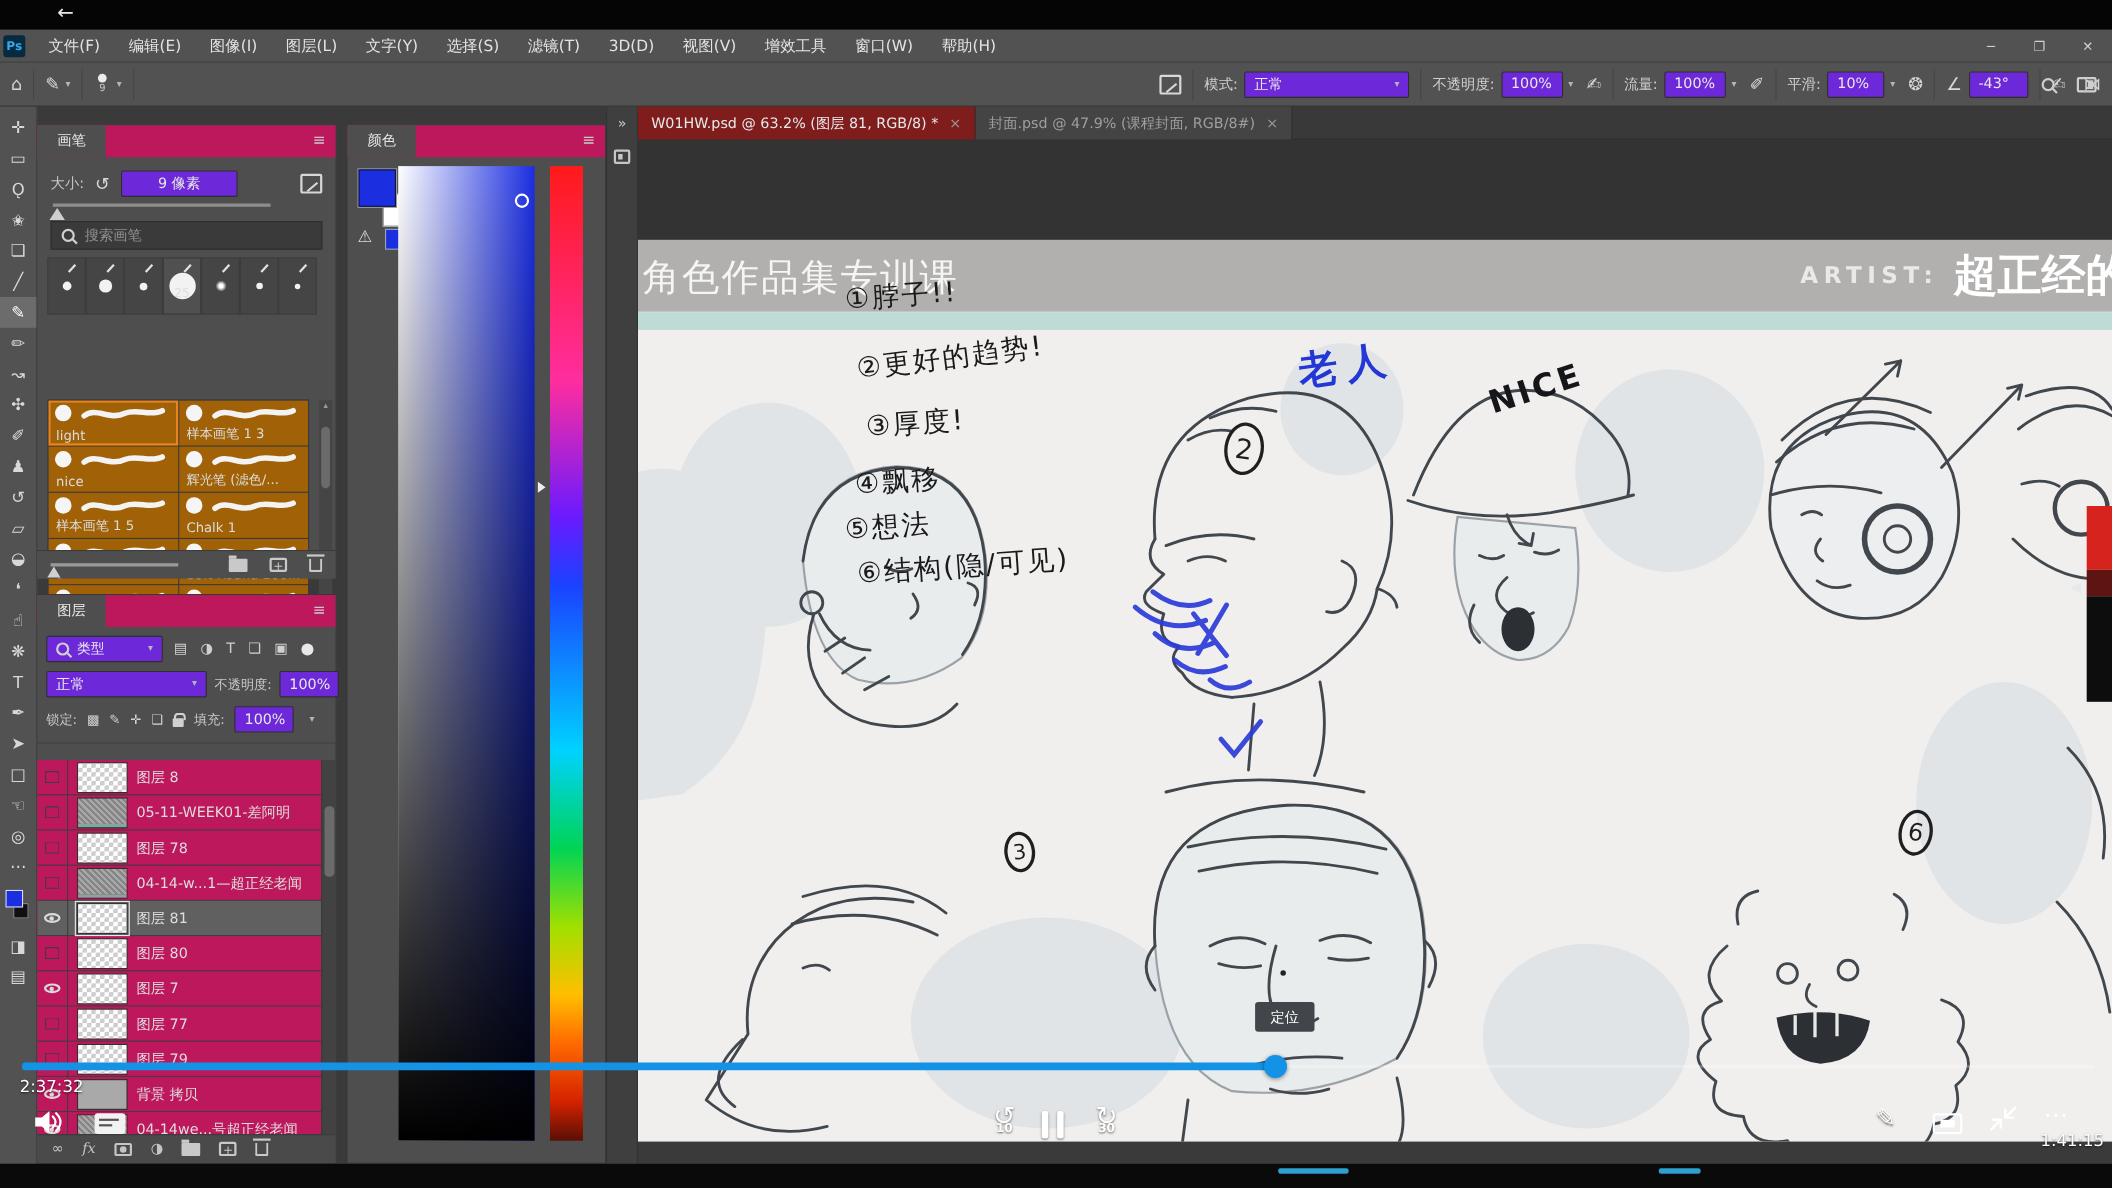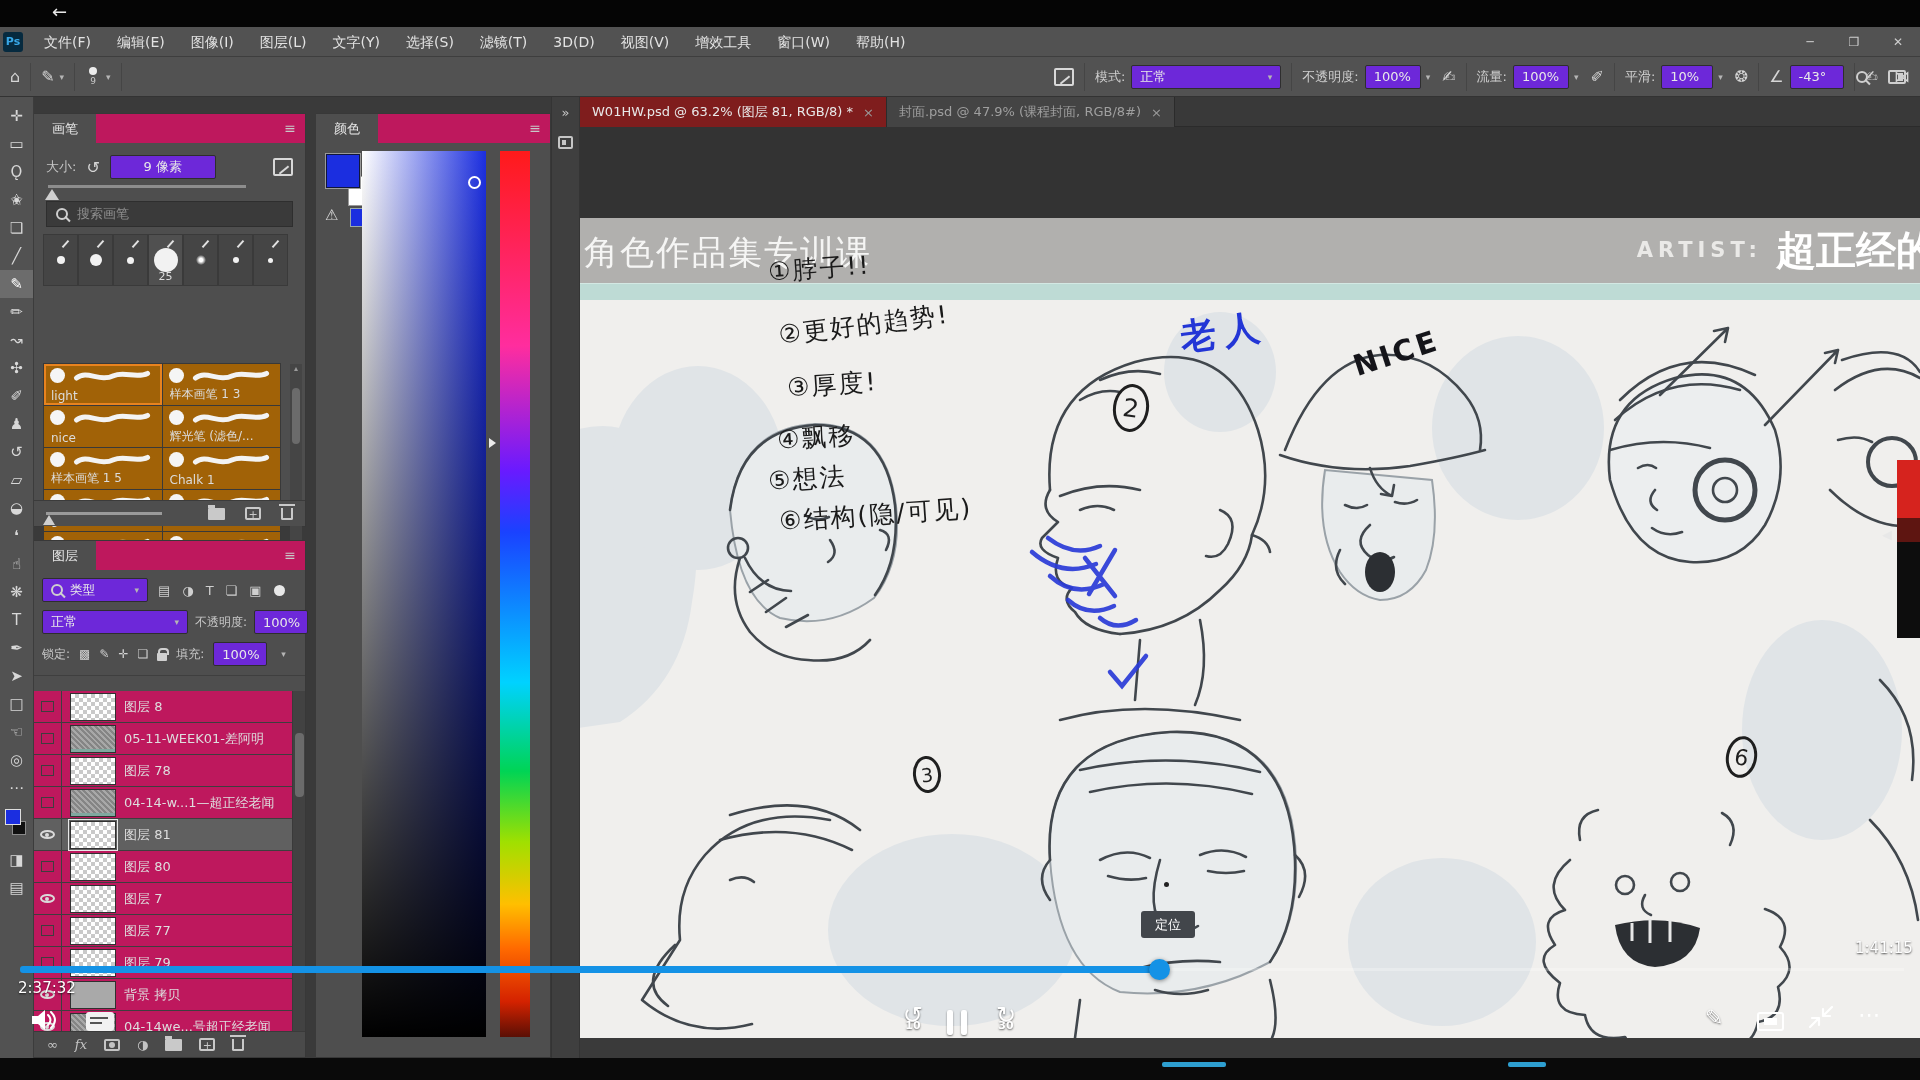--- a/index.html
+++ b/index.html
@@ -79,21 +79,21 @@
   .searchrow{margin:13px 12px 8px;height:26px;background:#3a3a3a;border:1px solid #2e2e2e;
              display:flex;align-items:center;gap:9px;padding:0 9px}
   .ph{color:#8f8f8f;font-size:13px}
   .presetrow{display:flex;gap:2px;margin:0 10px}
   .pcell{width:33px;height:50px;background:#454545;outline:1px solid #3a3a3a;position:relative;
          display:grid;place-items:center}
   .pcell .tick{position:absolute;top:8px;right:7px;width:9px;height:2px;background:#e2e2e2;transform:rotate(-48deg)}
   .pdot{border-radius:50%;background:#f2f2f2}
   .pdot.soft{background:radial-gradient(circle,#fff 25%,rgba(255,255,255,0) 72%)}
   .pcell.sel{background:#505050}
-  .pcell.sel .plab{position:absolute;bottom:2px;width:100%;text-align:center;font-size:11px;color:#ddd}
+  .pcell.sel .plab{position:absolute;bottom:12px;width:100%;text-align:center;font-size:11px;color:#ddd}
   #bgrid{position:absolute;left:10px;top:250px;width:236px;height:211px;overflow:hidden;
          display:grid;grid-template-columns:1fr 1fr;grid-auto-rows:41px;gap:1px;background:#393939;outline:1px solid #393939}
   .bcell{background:#a16207;position:relative}
   .bcell .bdot{position:absolute;left:6px;top:4px;width:15px;height:15px;border-radius:50%;background:#f5f5f5}
   .bcell .bstroke{position:absolute;left:25px;top:4px;width:86px;height:17px}
   .bcell .bname{position:absolute;left:7px;bottom:2px;font-size:12px;color:#dcdcdc;white-space:nowrap;
                 max-width:108px;overflow:hidden}
   .bcell.sel{outline:2px solid #e8831f;outline-offset:-2px}
   #bscroll{position:absolute;right:3px;top:250px;width:12px;height:211px;background:#454545;text-align:center}
   #bscroll .sb-thumb{margin:14px auto 0;width:8px;height:56px;background:#6b6b6b;border-radius:4px}
@@ -213,21 +213,21 @@
   
   .ply{z-index:80}
   #pbar-blue{left:20px;top:966px;width:1140px;height:7px;background:#1492e6;border-radius:3px}
   #pbar-rest{left:1160px;top:968px;width:744px;height:3px;background:rgba(255,255,255,.25)}
   #phandle{left:1149px;top:959px;width:21px;height:21px;border-radius:50%;background:#1492e6;
            box-shadow:0 1px 4px rgba(0,0,0,.45);z-index:81}
   #seek-tip{left:1141px;top:911px;width:54px;height:27px;background:#42464b;color:#fff;font-size:13px;
             display:grid;place-items:center;border-radius:3px;z-index:85}
   .ptime{color:#fff;font-size:15px;text-shadow:0 1px 2px rgba(0,0,0,.7);z-index:82}
   #t-elapsed{left:18px;top:979px}
-  #t-duration{left:1855px;top:939px}
+  #t-duration{left:1855px;top:1028px}
   .seek{width:40px;height:36px;color:#fff;text-align:center;text-shadow:0 1px 2px rgba(0,0,0,.6)}
   .seek .arc{display:block;font-size:24px;line-height:22px}
   .seek .num{display:block;font-size:11px;margin-top:-7px;font-weight:bold}
   #btn-rw{left:893px;top:1004px}
   #btn-fw{left:986px;top:1004px}
   #btn-pause{left:947px;top:1010px;display:flex;gap:8px}
   #btn-pause span{width:6px;height:25px;background:#fff;border-radius:2px;box-shadow:0 1px 2px rgba(0,0,0,.5)}
   #spk{left:30px;top:1008px}
   #danmu{left:86px;top:1012px;width:28px;height:19px;background:#f2f2f2;border-radius:3px;position:absolute}
   #danmu::before{content:"";position:absolute;left:4px;top:5px;width:18px;height:2px;background:#555}

